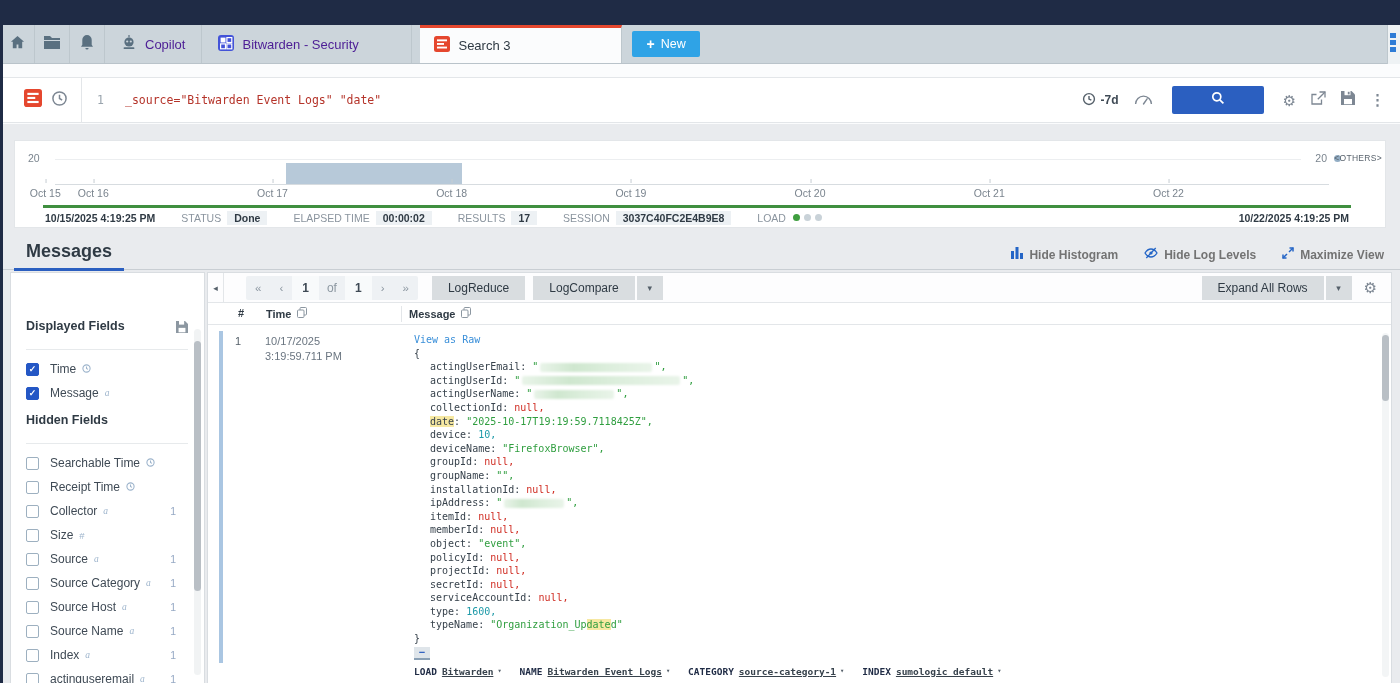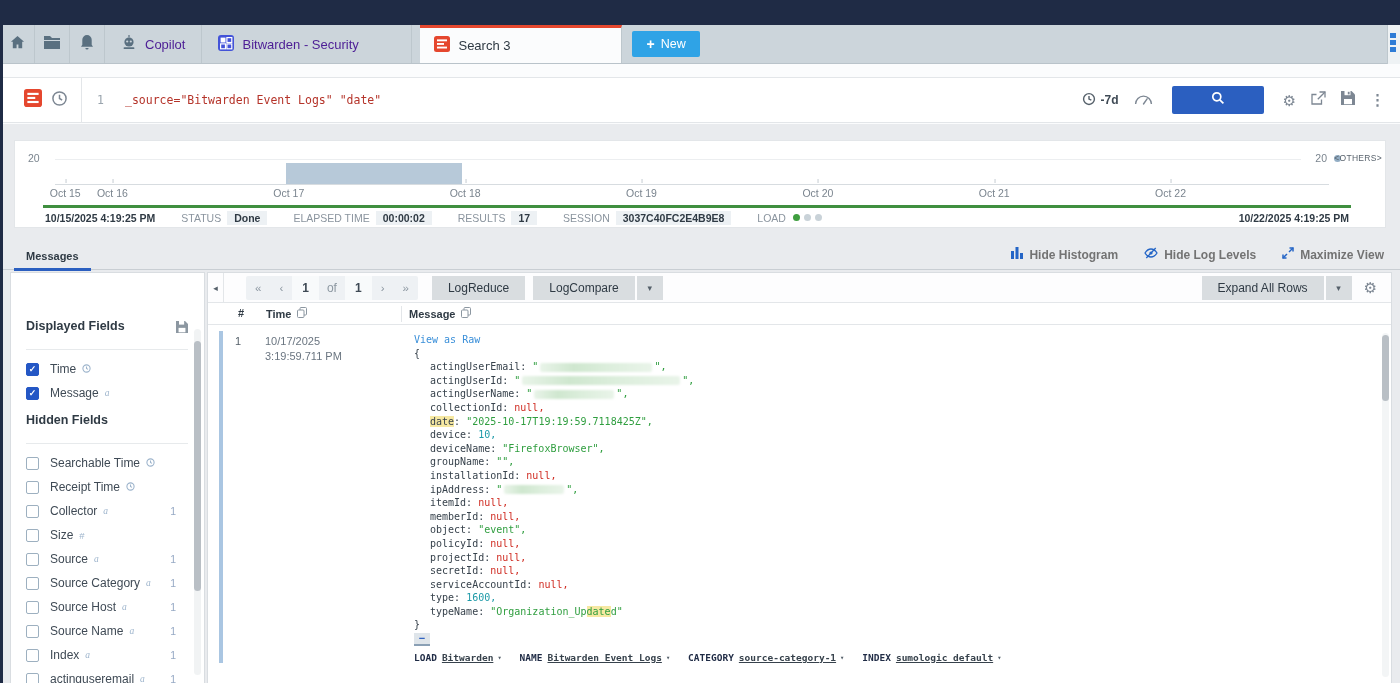--- a/index.html
+++ b/index.html
@@ -35,39 +35,39 @@
   .kebab { font-size:15px; font-weight:700; color:#7d8793; cursor:pointer; }
 
   
   .histcard { position:absolute; top:140px; left:14px; right:14px; height:88px; background:#fff; border:1px solid #e3e6e9; }
   .hy-left { position:absolute; left:13px; top:11px; font-size:10.5px; color:#7a848e; }
   .hy-right { position:absolute; right:58px; top:11px; font-size:10.5px; color:#7a848e; }
   .gridline { position:absolute; left:40px; right:84px; top:18px; border-top:1px solid #eceef0; }
   .axisline { position:absolute; left:40px; right:56px; top:43px; border-top:1px solid #d7dce0; }
   .plot { position:absolute; left:40px; right:84px; top:18px; height:25px; }
   .hbar { position:absolute; bottom:0; background:#b7c9d9; }
-  .ticks { position:absolute; left:44px; right:84px; top:46px; height:13px; }
+  .ticks { position:absolute; left:24px; right:84px; top:46px; height:13px; }
   .tick { position:absolute; transform:translateX(-50%); font-size:10.5px; color:#7a848e; white-space:nowrap; }
   .tick::before { content:""; position:absolute; left:50%; top:-8px; width:1px; height:4px; background:#c6cdd3; }
   .legend-dot { position:absolute; right:44px; top:14px; width:7px; height:7px; border-radius:50%; background:#93aec5; }
   .legend-others { position:absolute; right:3px; top:12px; font-size:8.5px; color:#5a646e; letter-spacing:.3px; }
   .progressline { position:absolute; left:28px; right:34px; top:64px; height:3px; background:#3f8f3f; }
   .statusrow { position:absolute; left:0; right:0; top:67px; height:19px; display:flex; align-items:center; font-size:10.5px; color:#8a949e; padding:0 36px 0 30px; }
   .st-date { color:#2f3a44; font-weight:700; white-space:nowrap; }
   .st-group { display:flex; align-items:center; margin-left:26px; white-space:nowrap; }
   .st-group:first-of-type { margin-left:auto; }
   .chip { background:#edf1f4; color:#2f3a44; font-weight:700; padding:1px 7px; margin-left:6px; }
   .loaddots { display:flex; gap:4px; margin-left:7px; }
   .loaddots i { width:7px; height:7px; border-radius:50%; background:#c9d2d8; }
   .loaddots i.on { background:#3f9e3f; }
   .st-end { margin-left:auto; }
 
   
   .msgrow { position:absolute; top:240px; left:0; right:0; height:30px; border-bottom:1px solid #c9ced3; display:flex; align-items:flex-end; }
-  .mtab { margin-left:14px; padding:0 12px 6px; font-size:11px; font-weight:700; color:#2f3a44; border-bottom:3px solid #2b5fc0; margin-bottom:-2px; cursor:pointer; }
+  .mtab { margin-left:14px; padding:0 12px 6px; font-size:18px; font-weight:700; color:#2f3a44; border-bottom:3px solid #2b5fc0; margin-bottom:-2px; cursor:pointer; }
   .viewlinks { margin-left:auto; display:flex; gap:26px; align-items:center; padding:0 16px 7px 0; }
   .vlink { display:flex; align-items:center; gap:6px; color:#737373; font-size:12px; font-weight:700; cursor:pointer; }
 
   
   .sidebar { position:absolute; left:10px; top:272px; width:195px; bottom:0; background:#fff; border:1px solid #d9dde1; border-bottom:none; overflow:hidden; }
   .sb-search { position:absolute; top:10px; left:15px; right:15px; height:26px; border-bottom:1px solid #d9dde1; display:flex; align-items:center; gap:8px; }
   .sb-search input { border:none; outline:none; font-size:12.5px; color:#3f4a55; width:120px; font-family:"Liberation Sans",sans-serif; background:transparent; }
   .sb-search input::placeholder { color:#9aa4ad; }
   .sec-title { position:absolute; left:15px; font-size:12.5px; font-weight:700; color:#2f3a44; }
   .sb-save { position:absolute; right:16px; top:46px; }
@@ -467,20 +467,21 @@
         <div class="viewraw">View as Raw</div>
         <div>
             <div class="jline"><span class="j-p">{</span></div>
             <div class="jline" style="padding-left: 16px;"><span class="j-k">actingUserEmail: </span><span class="j-s">"</span><span class="redact" style="width: 112px;"></span><span class="j-s">",</span></div>
             <div class="jline" style="padding-left: 16px;"><span class="j-k">actingUserId: </span><span class="j-s">"</span><span class="redact" style="width: 158px;"></span><span class="j-s">",</span></div>
             <div class="jline" style="padding-left: 16px;"><span class="j-k">actingUserName: </span><span class="j-s">"</span><span class="redact" style="width: 80px;"></span><span class="j-s">",</span></div>
             <div class="jline" style="padding-left: 16px;"><span class="j-k">collectionId: </span><span class="j-n">null,</span></div>
             <div class="jline" style="padding-left: 16px;"><span class="j-k hl">date</span><span class="j-k">: </span><span class="j-s">"2025-10-17T19:19:59.7118425Z",</span></div>
             <div class="jline" style="padding-left: 16px;"><span class="j-k">device: </span><span class="j-num">10,</span></div>
             <div class="jline" style="padding-left: 16px;"><span class="j-k">deviceName: </span><span class="j-s">"FirefoxBrowser",</span></div>
+            <div class="jline" style="padding-left: 16px;"><span class="j-k">groupId: </span><span class="j-n">null,</span></div>
             <div class="jline" style="padding-left: 16px;"><span class="j-k">groupName: </span><span class="j-s">"",</span></div>
             <div class="jline" style="padding-left: 16px;"><span class="j-k">installationId: </span><span class="j-n">null,</span></div>
             <div class="jline" style="padding-left: 16px;"><span class="j-k">ipAddress: </span><span class="j-s">"</span><span class="redact" style="width: 60px;"></span><span class="j-s">",</span></div>
             <div class="jline" style="padding-left: 16px;"><span class="j-k">itemId: </span><span class="j-n">null,</span></div>
             <div class="jline" style="padding-left: 16px;"><span class="j-k">memberId: </span><span class="j-n">null,</span></div>
             <div class="jline" style="padding-left: 16px;"><span class="j-k">object: </span><span class="j-s">"event",</span></div>
             <div class="jline" style="padding-left: 16px;"><span class="j-k">policyId: </span><span class="j-n">null,</span></div>
             <div class="jline" style="padding-left: 16px;"><span class="j-k">projectId: </span><span class="j-n">null,</span></div>
             <div class="jline" style="padding-left: 16px;"><span class="j-k">secretId: </span><span class="j-n">null,</span></div>
             <div class="jline" style="padding-left: 16px;"><span class="j-k">serviceAccountId: </span><span class="j-n">null,</span></div>

